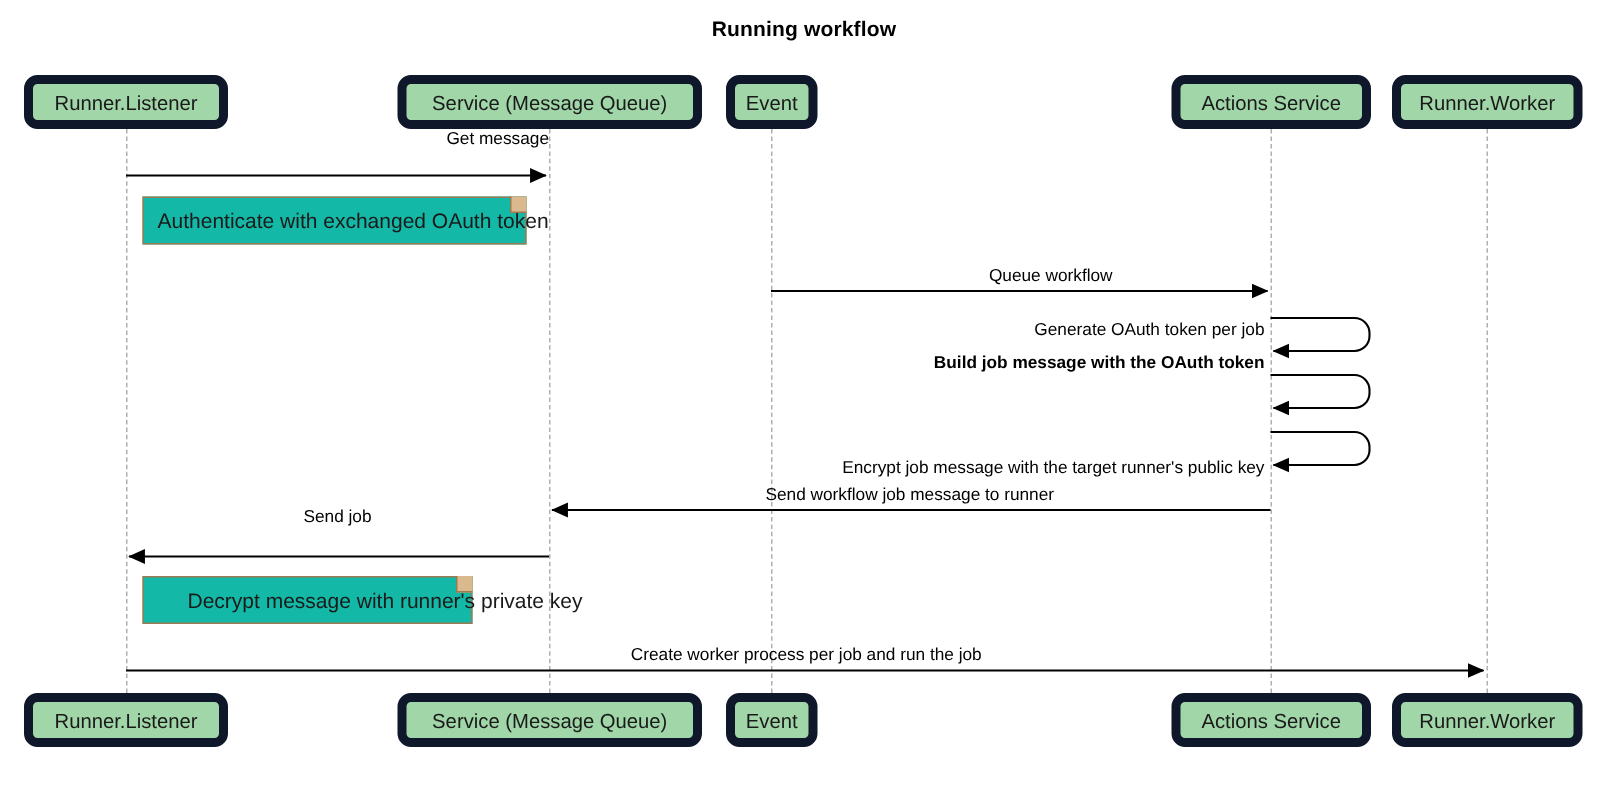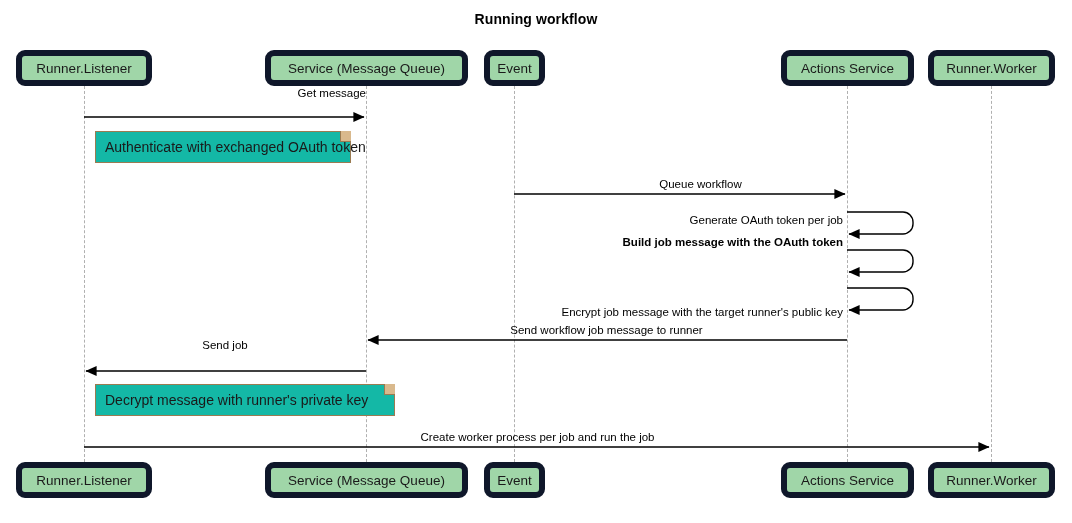--- a/index.html
+++ b/index.html
@@ -147,21 +147,21 @@
       <div class="msg-label" style="left: 366px; width: 481px; top: 324px;">Send workflow job message to runner</div>
       <div class="msg-label" style="left: 84px; width: 282px; top: 339px;">Send job</div>
       <div class="msg-label" style="left: 84px; width: 907px; top: 431px;">Create worker process per job and run the job</div>
     </div>
 
   <div id="notes-layer">
       <div class="note" style="left: 95px; top: 131px; width: 256px; height: 32px;">
         <span class="note-text">Authenticate with exchanged OAuth token</span>
         <span class="note-fold"></span>
       </div>
-      <div class="note" style="left: 95px; top: 384px; width: 300px; height: 32px;">
+      <div class="note" style="left: 95px; top: 384px; width: 220px; height: 32px; padding-left: 20px;">
         <span class="note-text">Decrypt message with runner's private key</span>
         <span class="note-fold"></span>
       </div>
     </div>
 
   <div id="participants-bottom">
       <div class="participant" style="left: 16px; top: 462px; width: 136px;">Runner.Listener</div>
       <div class="participant" style="left: 265px; top: 462px; width: 203px;">Service (Message Queue)</div>
       <div class="participant" style="left: 484px; top: 462px; width: 61px;">Event</div>
       <div class="participant" style="left: 781px; top: 462px; width: 133px;">Actions Service</div>

